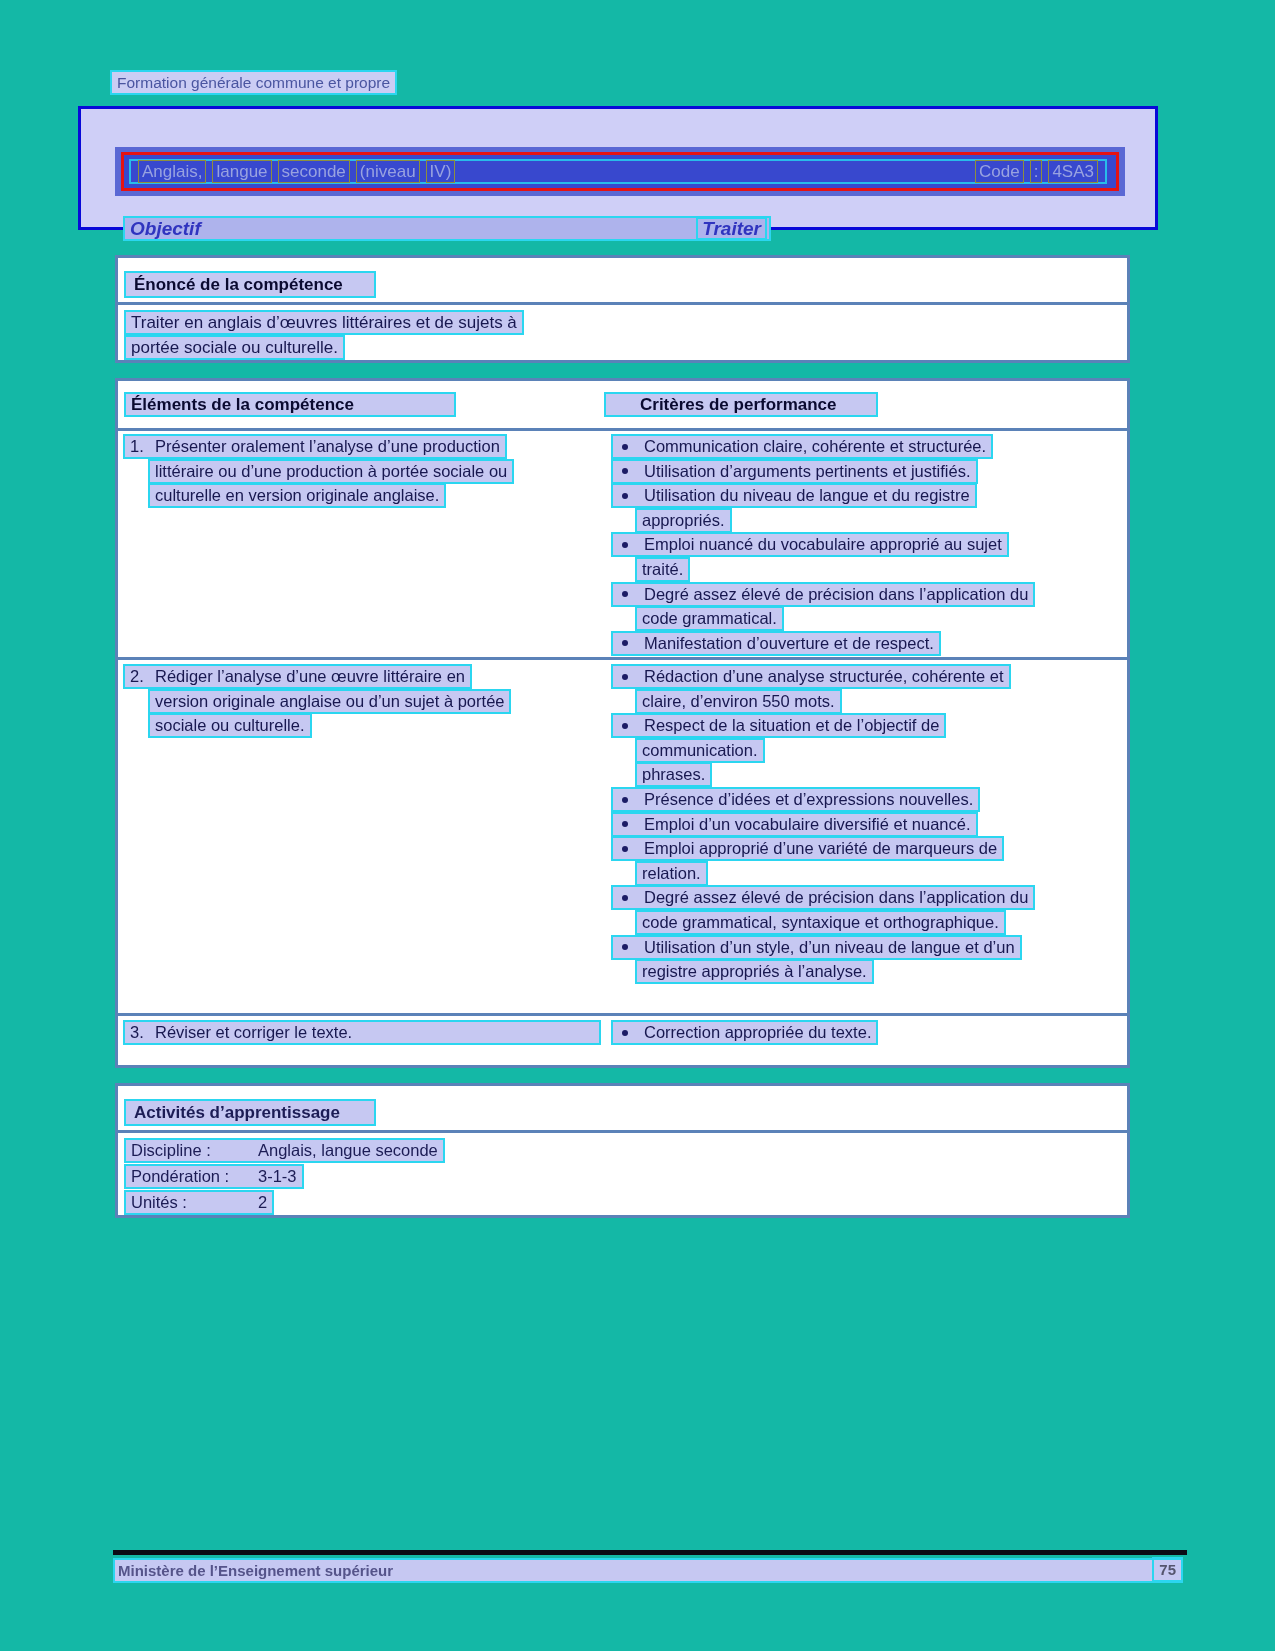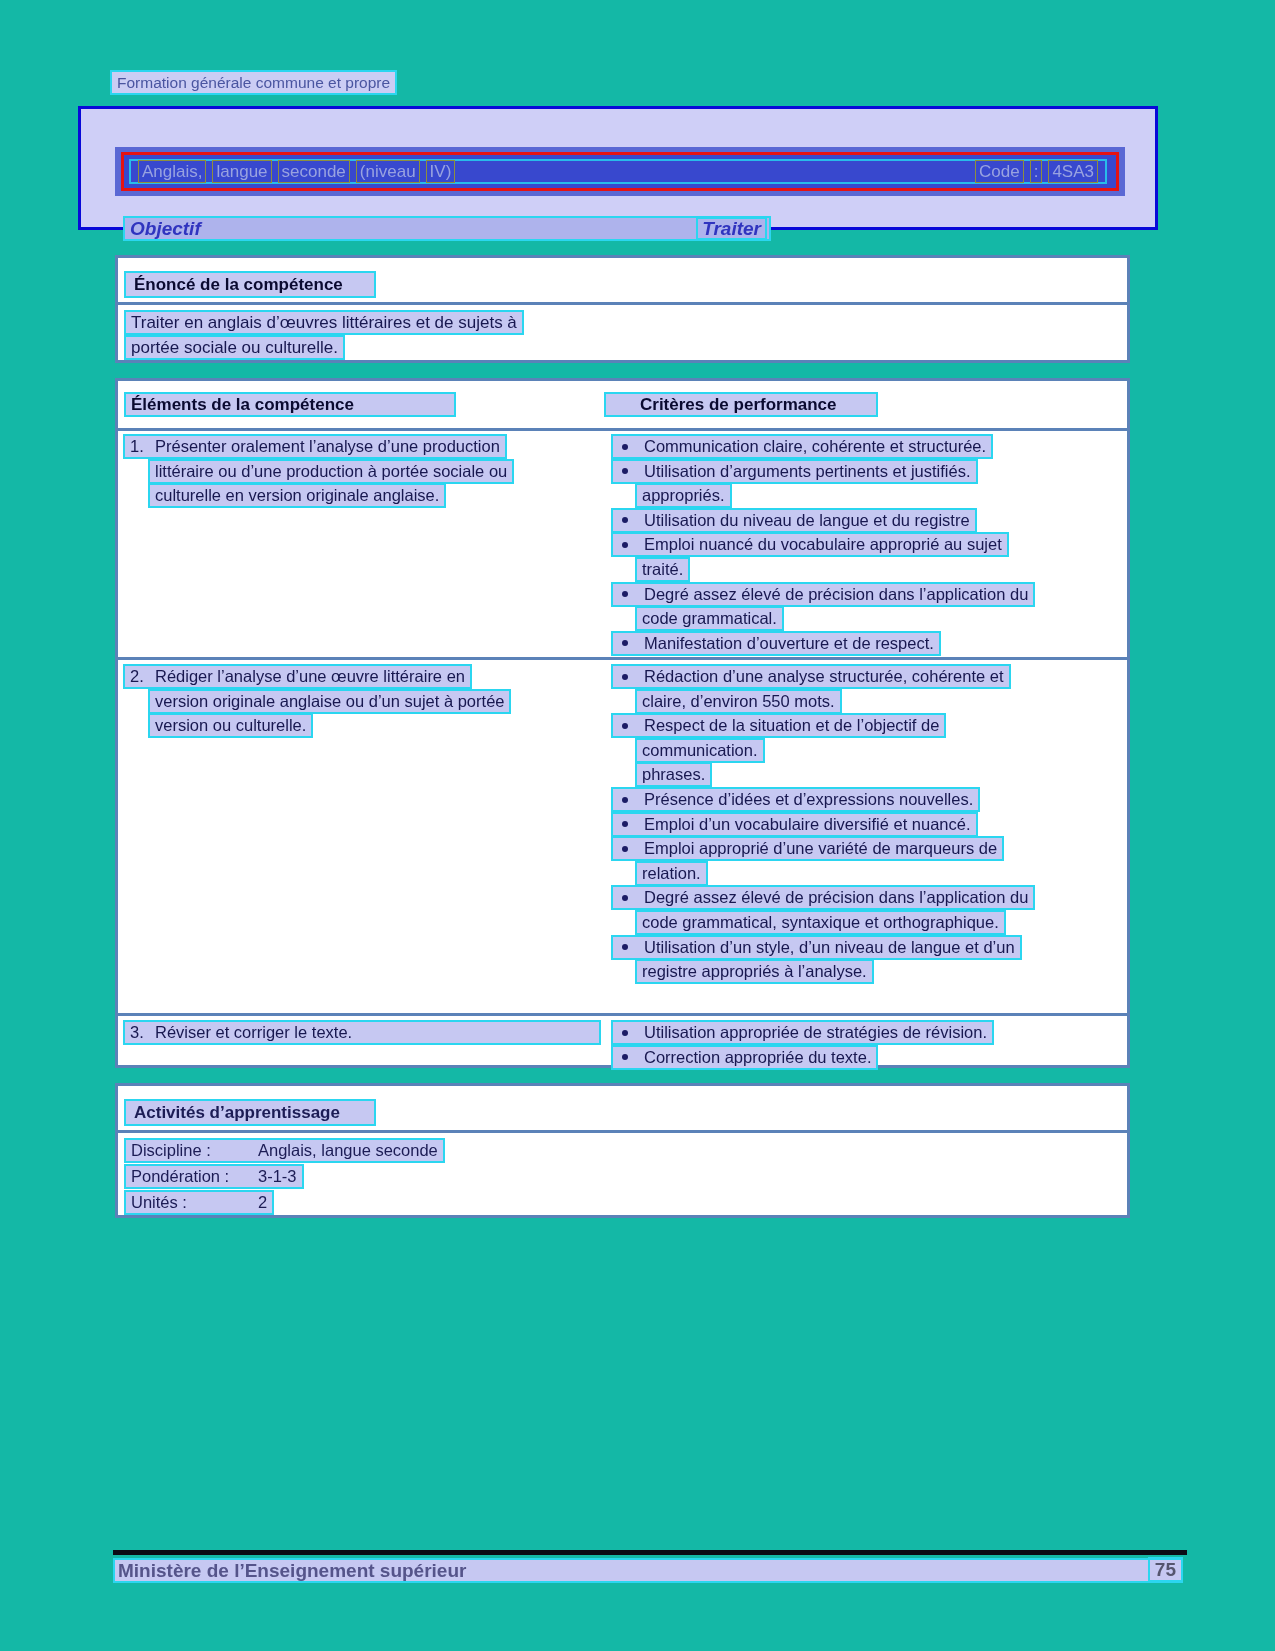--- a/index.html
+++ b/index.html
@@ -67,21 +67,21 @@
   .activities { top:1083px; height:135px; font-size:16.5px; }
   .act-row { height:26px; }
   .lab { display:inline-block; width:127px; }
   .activities .hl { color:#1c1c55; }
 
   
   .footer-black { left:113px; top:1550px; width:1074px; height:5px; background:#0b0b16; }
   .footer-bar { left:113px; top:1558px; width:1070px; height:25px;
     background:#c6c8f2; border:2px solid #2bd6f0; display:flex;
     justify-content:space-between; align-items:center; padding-left:3px;
-    font-weight:bold; font-size:19px; color:#55548a; }
+    font-weight:bold; font-size:15px; color:#55548a; }
   .page-num-box { border:2px solid #2bd6f0; padding:0 5px; height:25px;
     margin:-2px -2px 0 0; display:flex; align-items:center; color:#55556e; }
 </style>
 </head>
 <body>
 
 <div class="page">
 
   <div class="abs top-label">
     <span class="hl">Formation générale commune et propre</span>
@@ -137,33 +137,33 @@
 
     <div class="abs" style="left:5px; top:53px;">
       <div class="line"><span class="hl"><span class="num">1.</span><span>Présenter oralement l’analyse d’une production</span></span></div>
       <div class="line lcont"><span class="hl">littéraire ou d’une production à portée sociale ou</span></div>
       <div class="line lcont"><span class="hl">culturelle en version originale anglaise.</span></div>
     </div>
 
     <div class="abs" style="left:493px; top:53px;">
       <div class="line"><span class="hl"><span class="dot"></span><span>Communication claire, cohérente et structurée.</span></span></div>
       <div class="line"><span class="hl"><span class="dot"></span><span>Utilisation d’arguments pertinents et justifiés.</span></span></div>
+      <div class="line"><span class="hl"><span class="dot"></span><span>Utilisation du niveau de langue et du registre</span></span></div>
       <div class="line cont"><span class="hl">appropriés.</span></div>
-      <div class="line"><span class="hl"><span class="dot"></span><span>Utilisation du niveau de langue et du registre</span></span></div>
       <div class="line"><span class="hl"><span class="dot"></span><span>Emploi nuancé du vocabulaire approprié au sujet</span></span></div>
       <div class="line cont"><span class="hl">traité.</span></div>
       <div class="line"><span class="hl"><span class="dot"></span><span>Degré assez élevé de précision dans l’application du</span></span></div>
       <div class="line cont"><span class="hl">code grammatical.</span></div>
       <div class="line"><span class="hl"><span class="dot"></span><span>Manifestation d’ouverture et de respect.</span></span></div>
     </div>
 
     <div class="abs" style="left:5px; top:283px;">
       <div class="line"><span class="hl"><span class="num">2.</span><span>Rédiger l’analyse d’une œuvre littéraire en</span></span></div>
       <div class="line lcont"><span class="hl">version originale anglaise ou d’un sujet à portée</span></div>
-      <div class="line lcont"><span class="hl">version ou culturelle.</span></div>
+      <div class="line lcont"><span class="hl">sociale ou culturelle.</span></div>
     </div>
 
     <div class="abs" style="left:493px; top:283px;">
       <div class="line"><span class="hl"><span class="dot"></span><span>Rédaction d’une analyse structurée, cohérente et</span></span></div>
       <div class="line cont"><span class="hl">claire, d’environ 550 mots.</span></div>
       <div class="line"><span class="hl"><span class="dot"></span><span>Respect de la situation et de l’objectif de</span></span></div>
       <div class="line cont"><span class="hl">communication.</span></div>
       <div class="line cont"><span class="hl">phrases.</span></div>
       <div class="line"><span class="hl"><span class="dot"></span><span>Présence d’idées et d’expressions nouvelles.</span></span></div>
       <div class="line"><span class="hl"><span class="dot"></span><span>Emploi d’un vocabulaire diversifié et nuancé.</span></span></div>
@@ -173,21 +173,20 @@
       <div class="line cont"><span class="hl">code grammatical, syntaxique et orthographique.</span></div>
       <div class="line"><span class="hl"><span class="dot"></span><span>Utilisation d’un style, d’un niveau de langue et d’un</span></span></div>
       <div class="line cont"><span class="hl">registre appropriés à l’analyse.</span></div>
     </div>
 
     <div class="abs" style="left:5px; top:639px;">
       <div class="line"><span class="hl wide-hl"><span class="num">3.</span><span>Réviser et corriger le texte.</span></span></div>
     </div>
 
     <div class="abs" style="left:493px; top:639px;">
-      <div class="line"><span class="hl"><span class="dot"></span><span>Utilisation appropriée de stratégies de révision.</span></span></div>
       <div class="line"><span class="hl"><span class="dot"></span><span>Correction appropriée du texte.</span></span></div>
     </div>
   </div>
 
   <div class="box activities">
     <div class="abs box-head" style="left:6px; top:13px;">
       <span class="hl" style="min-width:252px;">Activités d’apprentissage</span>
     </div>
     <div class="divider" style="top:44px;"></div>
     <div class="abs" style="left:6px; top:52px;">

